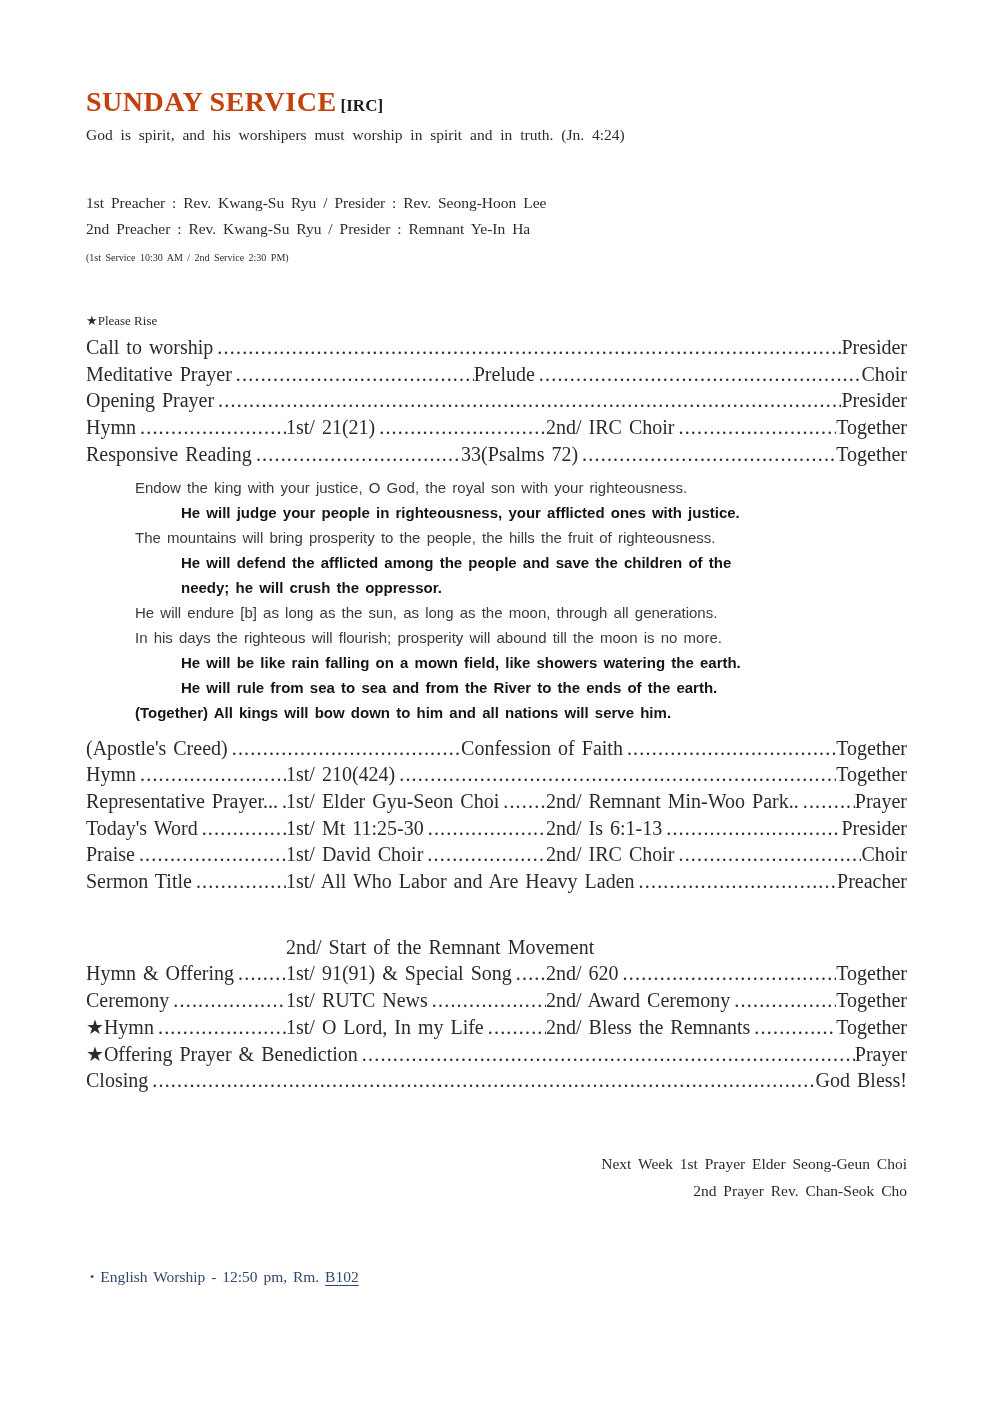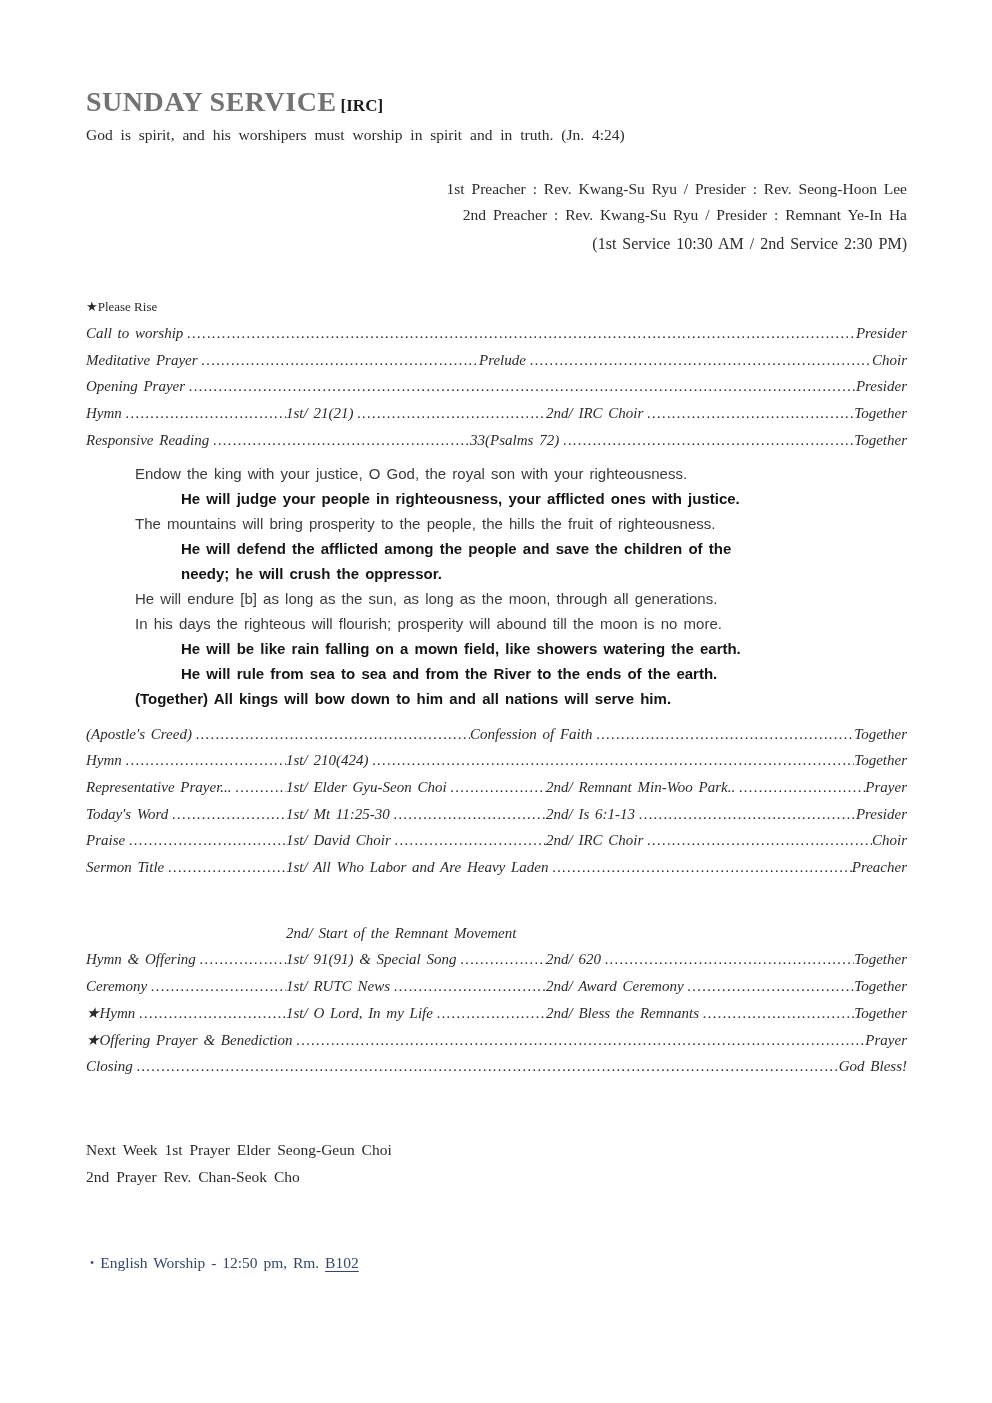--- a/index.html
+++ b/index.html
@@ -5,50 +5,50 @@
   html, body { margin: 0; padding: 0; background: #ffffff; }
   body {
     width: 992px; height: 1403px;
     font-family: "Liberation Serif", "DejaVu Serif", serif;
     color: #2b2b2b;
     -webkit-font-smoothing: antialiased;
   }
   .page { box-sizing: border-box; width: 992px; height: 1403px; padding: 86px 85px 0 86px; overflow: hidden; }
 
   
-  .title { font-size: 28px; font-weight: 600; letter-spacing: 0.5px; color: #737373; }
+  .title { font-size: 28px; font-weight: 600; letter-spacing: 0.5px; color: #c2410c; }
   .title-tag { font-size: 17px; font-weight: 700; margin-left: 4px; color: #1c1c1c; }
   .subtitle { margin-top: 8px; font-size: 15.5px; word-spacing: 4px; }
 
   
-  .preacher-block { margin-top: 32px; text-align: right; font-size: 15.5px; line-height: 26px; word-spacing: 3px; }
-  .service-times { font-size: 16px; margin-top: 3px; word-spacing: 2px; }
+  .preacher-block { margin-top: 46px; text-align: left; font-size: 15.5px; line-height: 26px; word-spacing: 3px; }
+  .service-times { font-size: 10px; margin-top: 3px; word-spacing: 2px; }
 
   
   .please-rise { margin-top: 36px; font-size: 13px; line-height: 27px; }
-  .program { font-size: 15px; word-spacing: 2px; font-style: italic; }
+  .program { font-size: 20px; word-spacing: 2px; }
   .row { display: flex; align-items: flex-end; line-height: 26.7px; }
   .row.cont { display: block; padding-left: 200px; margin-top: 39px; }
   .cw { display: flex; align-items: flex-end; min-width: 0; }
   .cw.flexfill { flex: 1 1 0; }
   .cw.fixed-label { flex: 0 0 200px; justify-content: space-between; }
   .cw.fixed-mid { flex: 0 0 260px; }
   .cw.autow { flex: 0 0 auto; }
   .cell { white-space: nowrap; flex: 0 0 auto; }
   .leader { flex: 1 1 0; min-width: 0; overflow: hidden; white-space: nowrap; padding: 0 4px; letter-spacing: 1.2px; color: #2f2f2f; }
   .leader::before { content: "........................................................................................................................................................................................"; }
 
   
   .reading { margin: 7px 0 10px; font-family: "Liberation Sans", "DejaVu Sans", sans-serif; font-size: 15px; line-height: 25px; color: #3a3a3a; word-spacing: 2px; }
   .reading-line { padding-left: 49px; }
   .reading-line.indent { padding-left: 95px; }
   .reading-line.bold { font-weight: bold; color: #141414; }
 
   
-  .next-week { margin-top: 56px; text-align: left; font-size: 15.5px; line-height: 27px; word-spacing: 3px; }
+  .next-week { margin-top: 56px; text-align: right; font-size: 15.5px; line-height: 27px; word-spacing: 3px; }
   .footer { margin-top: 64px; padding-left: 4px; font-size: 15.5px; word-spacing: 2px; }
   .footer .bullet { font-size: 12px; margin-right: 6px; vertical-align: 1px; }
   .room { text-decoration: underline; text-underline-offset: 3px; }
 </style>
 </head>
 <body>
 
 <div class="page">
 
   <div class="header">

